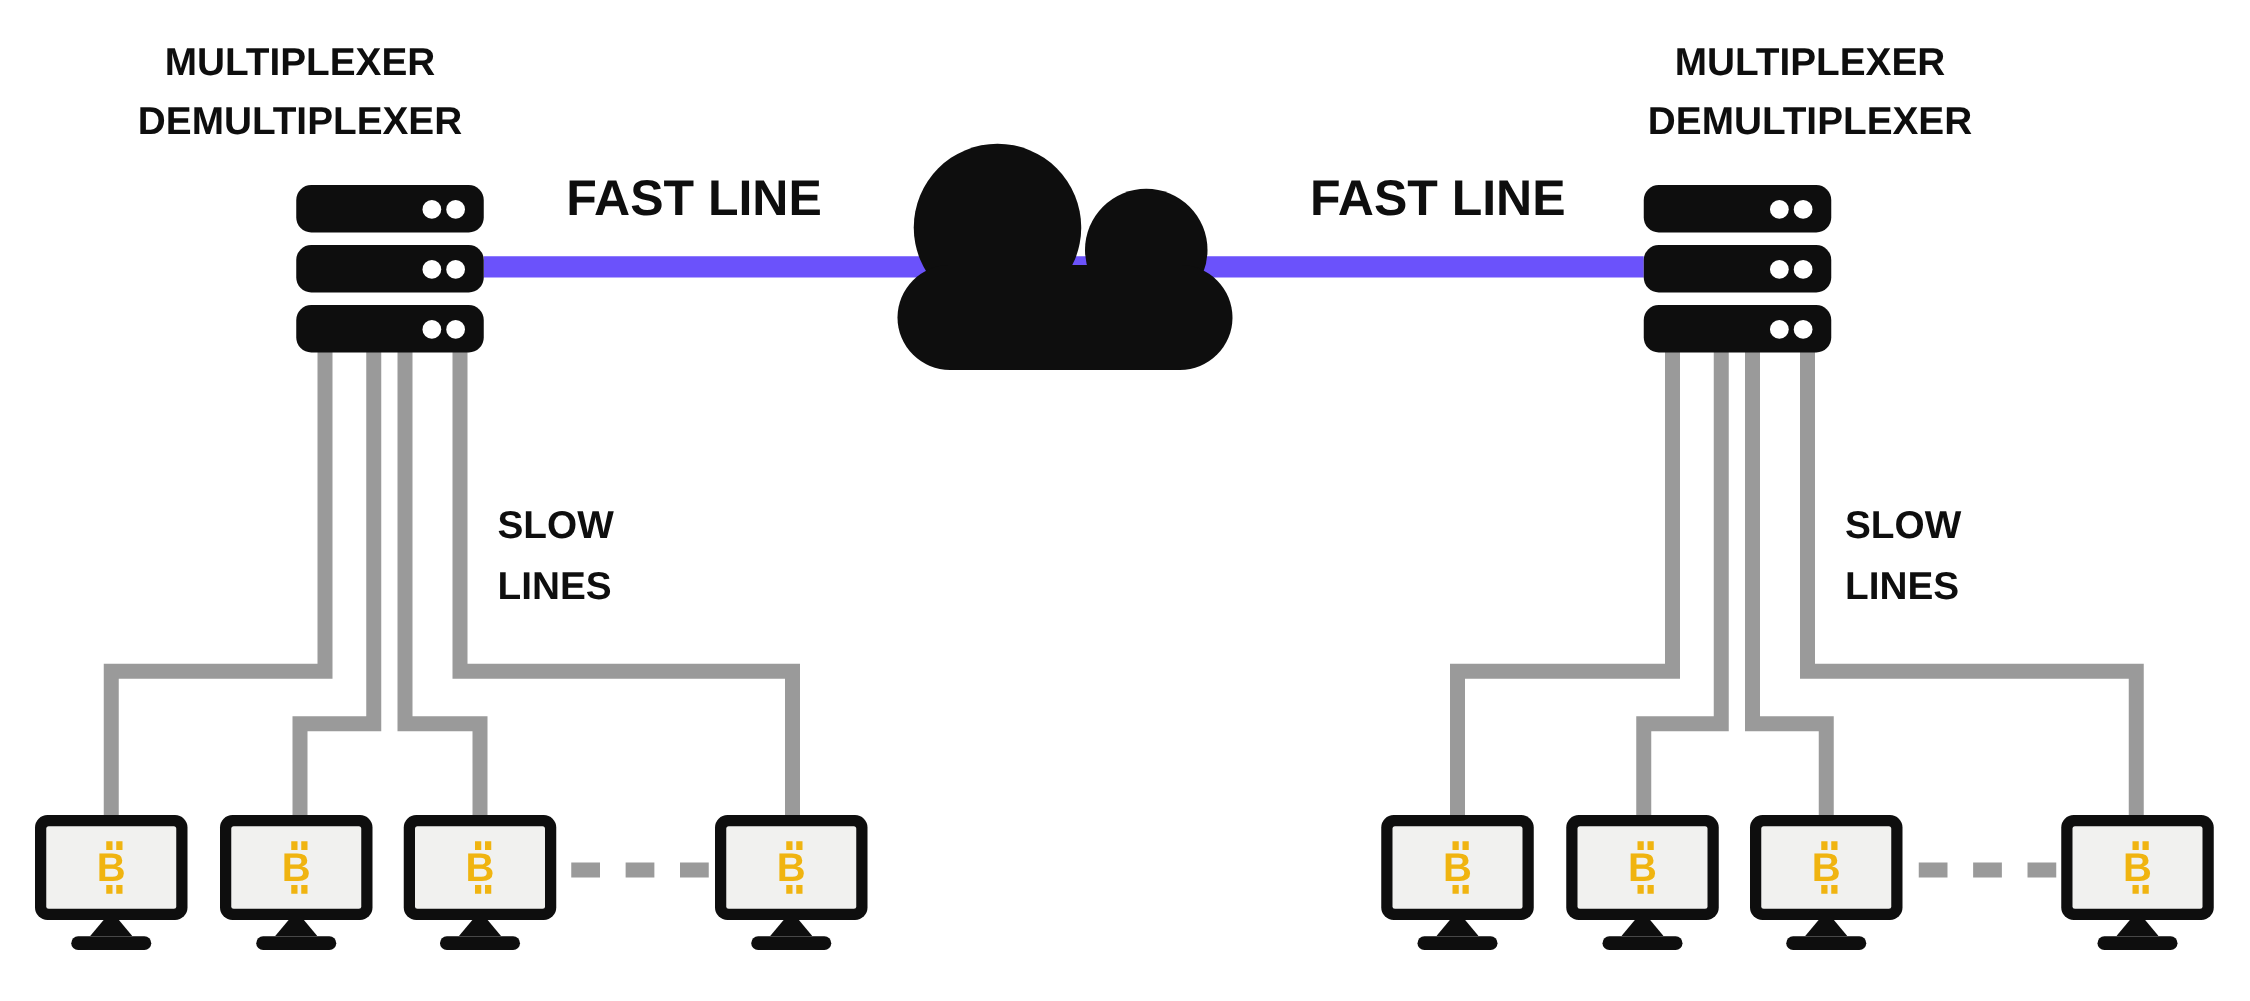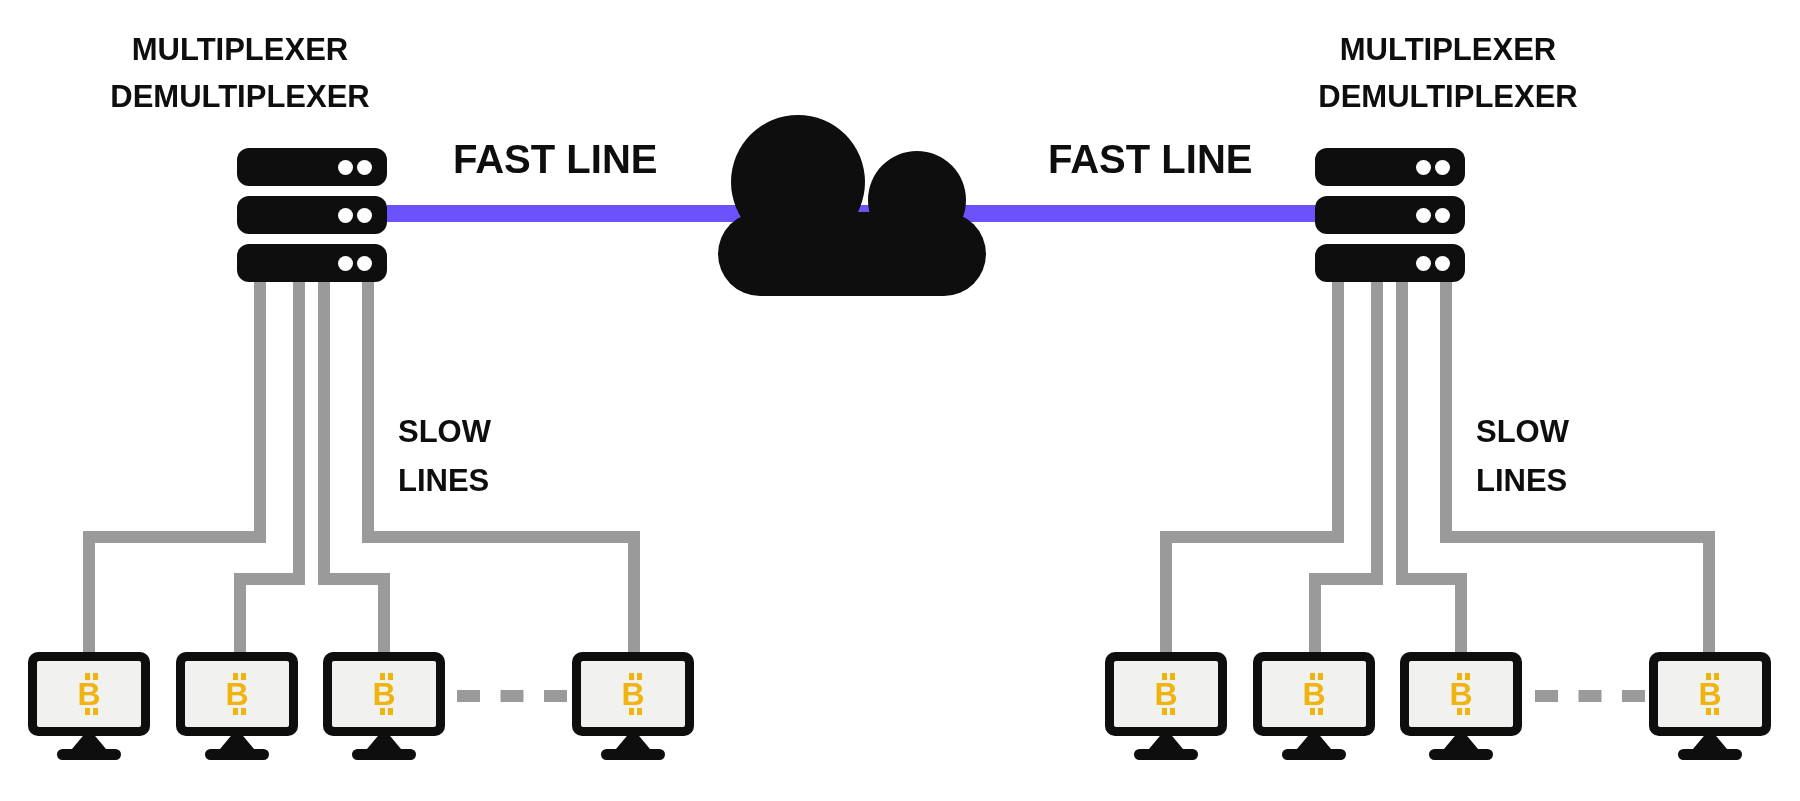--- a/index.html
+++ b/index.html
@@ -14,21 +14,21 @@
   }
   .wires{position:absolute;left:0;top:0;}
   
   .label{position:absolute;color:var(--ink);font-weight:700;white-space:pre;}
   .title{width:370px;text-align:center;font-size:31px;line-height:47px;top:26px;}
   .title.left{left:55px;}
   .title.right{left:1263px;}
   .fastlabel{font-size:40px;line-height:36px;top:141px;width:200px;text-align:center;}
   .fastlabel.left{left:453px;}
   .fastlabel.right{left:1048px;}
-  .slowlabel{font-size:31px;line-height:49px;top:395px;text-align:left;margin-top:12px;}
+  .slowlabel{font-size:31px;line-height:49px;top:395px;text-align:left;}
   .slowlabel.left{left:398px;}
   .slowlabel.right{left:1476px;}
   
   .server{position:absolute;top:148px;width:150px;display:flex;flex-direction:column;gap:10px;}
   .server.left{left:237px;}
   .server.right{left:1315px;}
   .server .bar{
     height:38px;background:var(--ink);border-radius:12px;
     display:flex;align-items:center;justify-content:flex-end;
     padding-right:15px;gap:4px;box-sizing:border-box;

